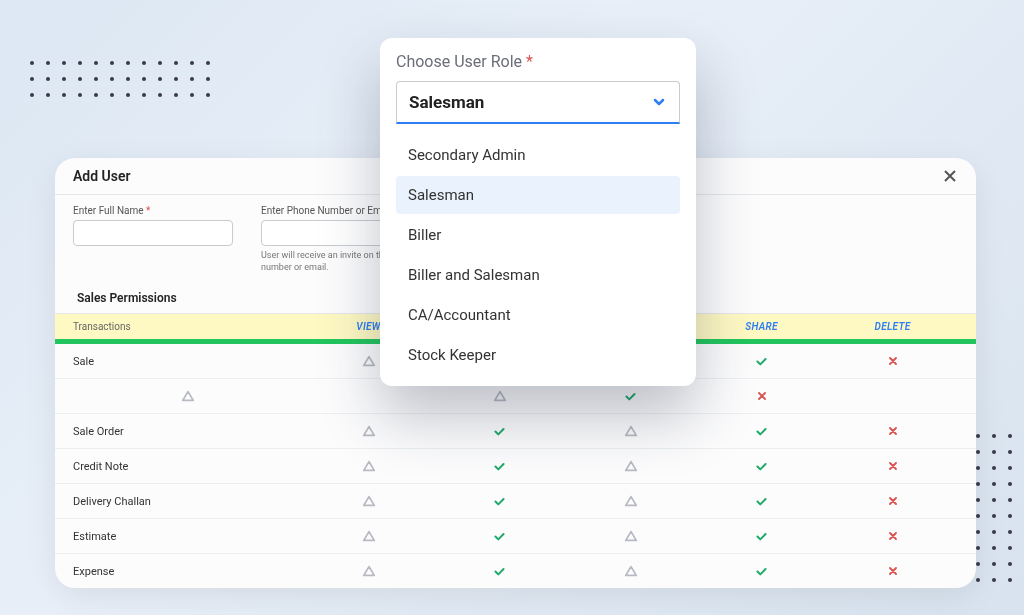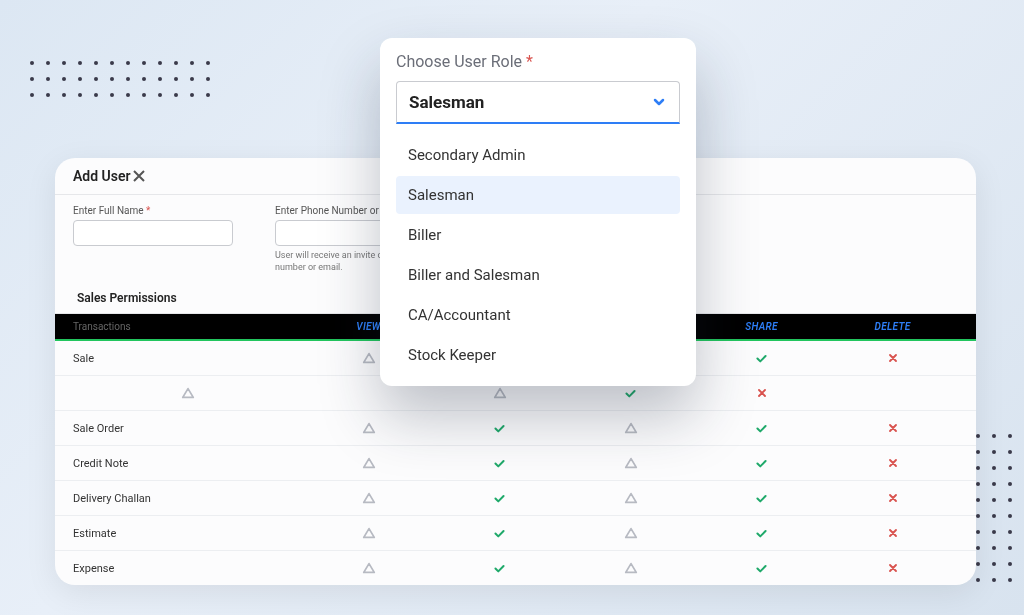--- a/index.html
+++ b/index.html
@@ -2,31 +2,31 @@
 <html><head>
 <meta charset="utf-8">
 <style>
 * { box-sizing: border-box; margin: 0; padding: 0; }
 body { width: 1024px; height: 615px; overflow: hidden; position: relative; font-family: -apple-system, BlinkMacSystemFont, "Segoe UI", Roboto, sans-serif; background: linear-gradient(135deg, #dce7f3 0%, #e8eff8 40%, #d8e3ef 100%); }
 .dots-top, .dots-bottom { position: absolute; display: grid; grid-template-columns: repeat(12, 4px); grid-auto-rows: 4px; gap: 12px 12px; }
 .dots-top { top: 61px; left: 30px; }
 .dots-bottom { bottom: 33px; right: 12px; grid-template-columns: repeat(3, 4px); }
 .dot { width: 4px; height: 4px; border-radius: 50%; background: #3a3a4a; }
 .modal { position: absolute; top: 158px; left: 55px; right: 48px; background: #fcfcfd; border-radius: 20px; box-shadow: 0 8px 32px rgba(0,0,0,0.08); display: flex; flex-direction: column; overflow: hidden; }
-.modal-header { display: flex; align-items: center; justify-content: flex-start; padding: 10px 18px; border-bottom: 1px solid #e6e7ea; }
+.modal-header { display: flex; align-items: center; justify-content: space-between; padding: 10px 18px; border-bottom: 1px solid #e6e7ea; }
 .modal-title { font-size: 14px; font-weight: 600; color: #222; }
 .close-icon { width: 16px; height: 16px; cursor: pointer; stroke: #555; stroke-width: 2; }
-.form-row { display: flex; gap: 42px; padding: 10px 18px 4px; }
+.form-row { display: flex; gap: 28px; padding: 10px 18px 4px; }
 .field { display: flex; flex-direction: column; width: 160px; }
 .field-label { font-size: 10px; color: #555; margin-bottom: 4px; }
 .req { color: #d9534f; }
 .field-input { height: 26px; border: 1px solid #c9cbd0; border-radius: 4px; padding: 0 8px; font-size: 12px; background: #fff; }
 .hint { font-size: 9px; color: #777; margin-top: 4px; max-width: 160px; line-height: 1.3; }
 .section-title { font-size: 12px; font-weight: 600; color: #222; padding: 14px 22px 8px; }
-.perm-head { display: grid; grid-template-columns: 230px 1fr 1fr 1fr 1fr 1fr; align-items: center; background: #000000; border-top: 1px solid #e6e7ea; border-bottom: 2px solid #22c55e; padding: 7px 18px; font-size: 10px; }
+.perm-head { display: grid; grid-template-columns: 230px 1fr 1fr 1fr 1fr 1fr; align-items: center; background: #fef9c3; border-top: 1px solid #e6e7ea; border-bottom: 5px solid #22c55e; padding: 7px 18px; font-size: 10px; }
 .perm-head .hlabel { color: #666; }
 .perm-head .hcol { text-align: center; color: #2e7ef6; font-weight: 600; letter-spacing: .3px; font-style: italic; }
 .perm-row { display: grid; grid-template-columns: 230px 1fr 1fr 1fr 1fr 1fr; align-items: center; padding: 10px 18px; border-bottom: 1px solid #eceef1; font-size: 11px; color: #333; }
 .perm-row:last-child { border-bottom: none; }
 .cell { text-align: center; display: flex; align-items: center; justify-content: center; }
 .tri { width: 14px; height: 14px; }
 .tri path { fill: none; stroke: #b7bac2; stroke-width: 2; stroke-linejoin: round; }
 .chk { width: 13px; height: 13px; stroke: #1fa96a; stroke-width: 2.5; fill: none; stroke-linecap: round; stroke-linejoin: round; }
 .x { width: 12px; height: 12px; stroke: #d9534f; stroke-width: 2.5; fill: none; stroke-linecap: round; }
 .dropdown { position: absolute; top: 38px; left: 380px; width: 316px; background: #fff; border-radius: 12px; box-shadow: 0 30px 60px rgba(30,40,60,0.28); padding: 14px 16px 10px; z-index: 50; }

